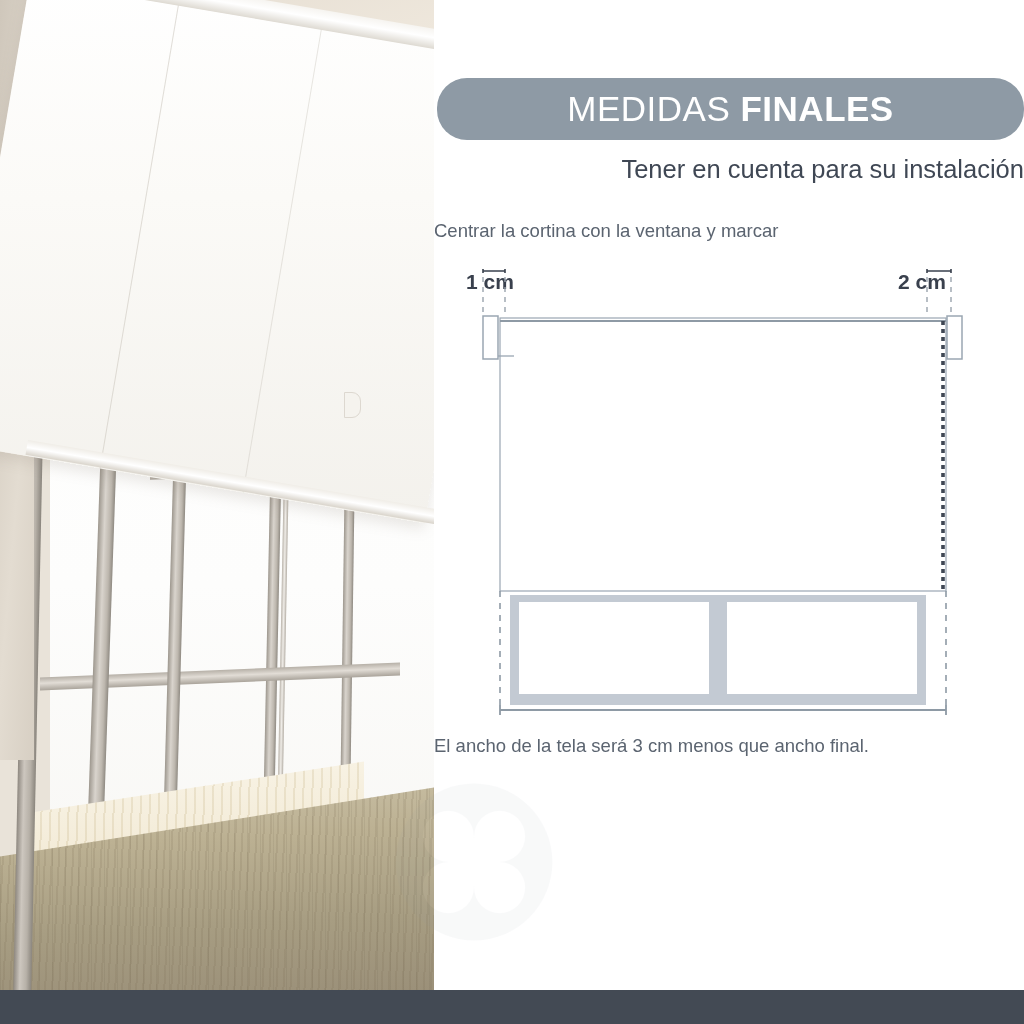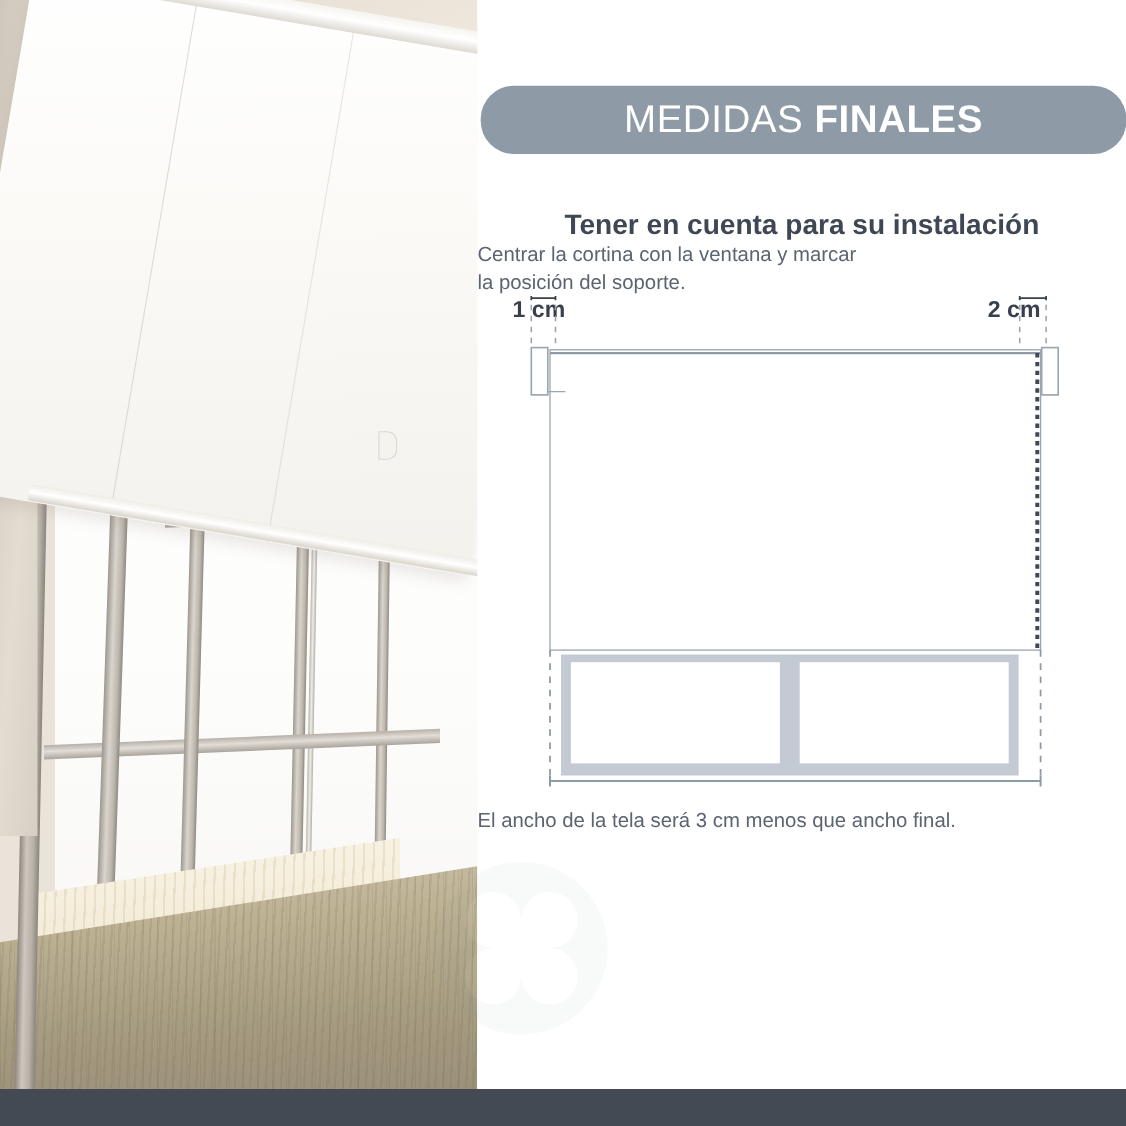--- a/index.html
+++ b/index.html
@@ -98,22 +98,22 @@
 
   .headerbar{
     position:absolute; left:3px; top:78px; width:587px; height:62px;
     background:#8e9aa5; display:flex; align-items:center; justify-content:center;border-radius:30px;
   }
   .headerbar .t{ color:#ffffff; font-size:35px; letter-spacing:.5px; white-space:nowrap; }
   .headerbar .t .light{ font-weight:300; }
   .headerbar .t .bold{ font-weight:700; }
 
   .subtitle{
-    position:absolute; left:0; top:155px; width:590px; text-align:center;
-    color:#3f4754; font-size:25.5px; font-weight:700;margin-top:36px;
+    position:absolute; left:0; top:155px; width:590px; text-align:right;
+    color:#3f4754; font-size:25.5px; font-weight:400;
   }
 
   .lead{
     position:absolute; left:0; top:218px; width:590px; 
     color:#5b6470; font-size:18.5px; font-weight:400; line-height:1.38;
   }
 
   .footnote{
     position:absolute; left:0; top:735px; width:590px; text-align:left;
     color:#5b6470; font-size:18.5px; font-weight:400;
@@ -189,21 +189,20 @@
       <div class="t">
         <span class="light">MEDIDAS</span>
         <span class="bold">FINALES</span>
       </div>
     </div>
 
     <div class="subtitle">Tener en cuenta para su instalación</div>
 
     <div class="lead">
       <div>Centrar la cortina con la ventana y marcar</div>
-      <div>la posición del soporte.</div>
     </div>
 
     <div class="cmlabel cm-left">1 cm</div>
     <div class="cmlabel cm-right">2 cm</div>
 
     <div class="diagram">
       <svg width="590" height="475" viewBox="0 0 590 475">
 
         <g stroke="#39404d" stroke-width="1.6" fill="none">
           <path d="M49 14 L49 18 M49 16 L71 16 M71 14 L71 18"></path>

